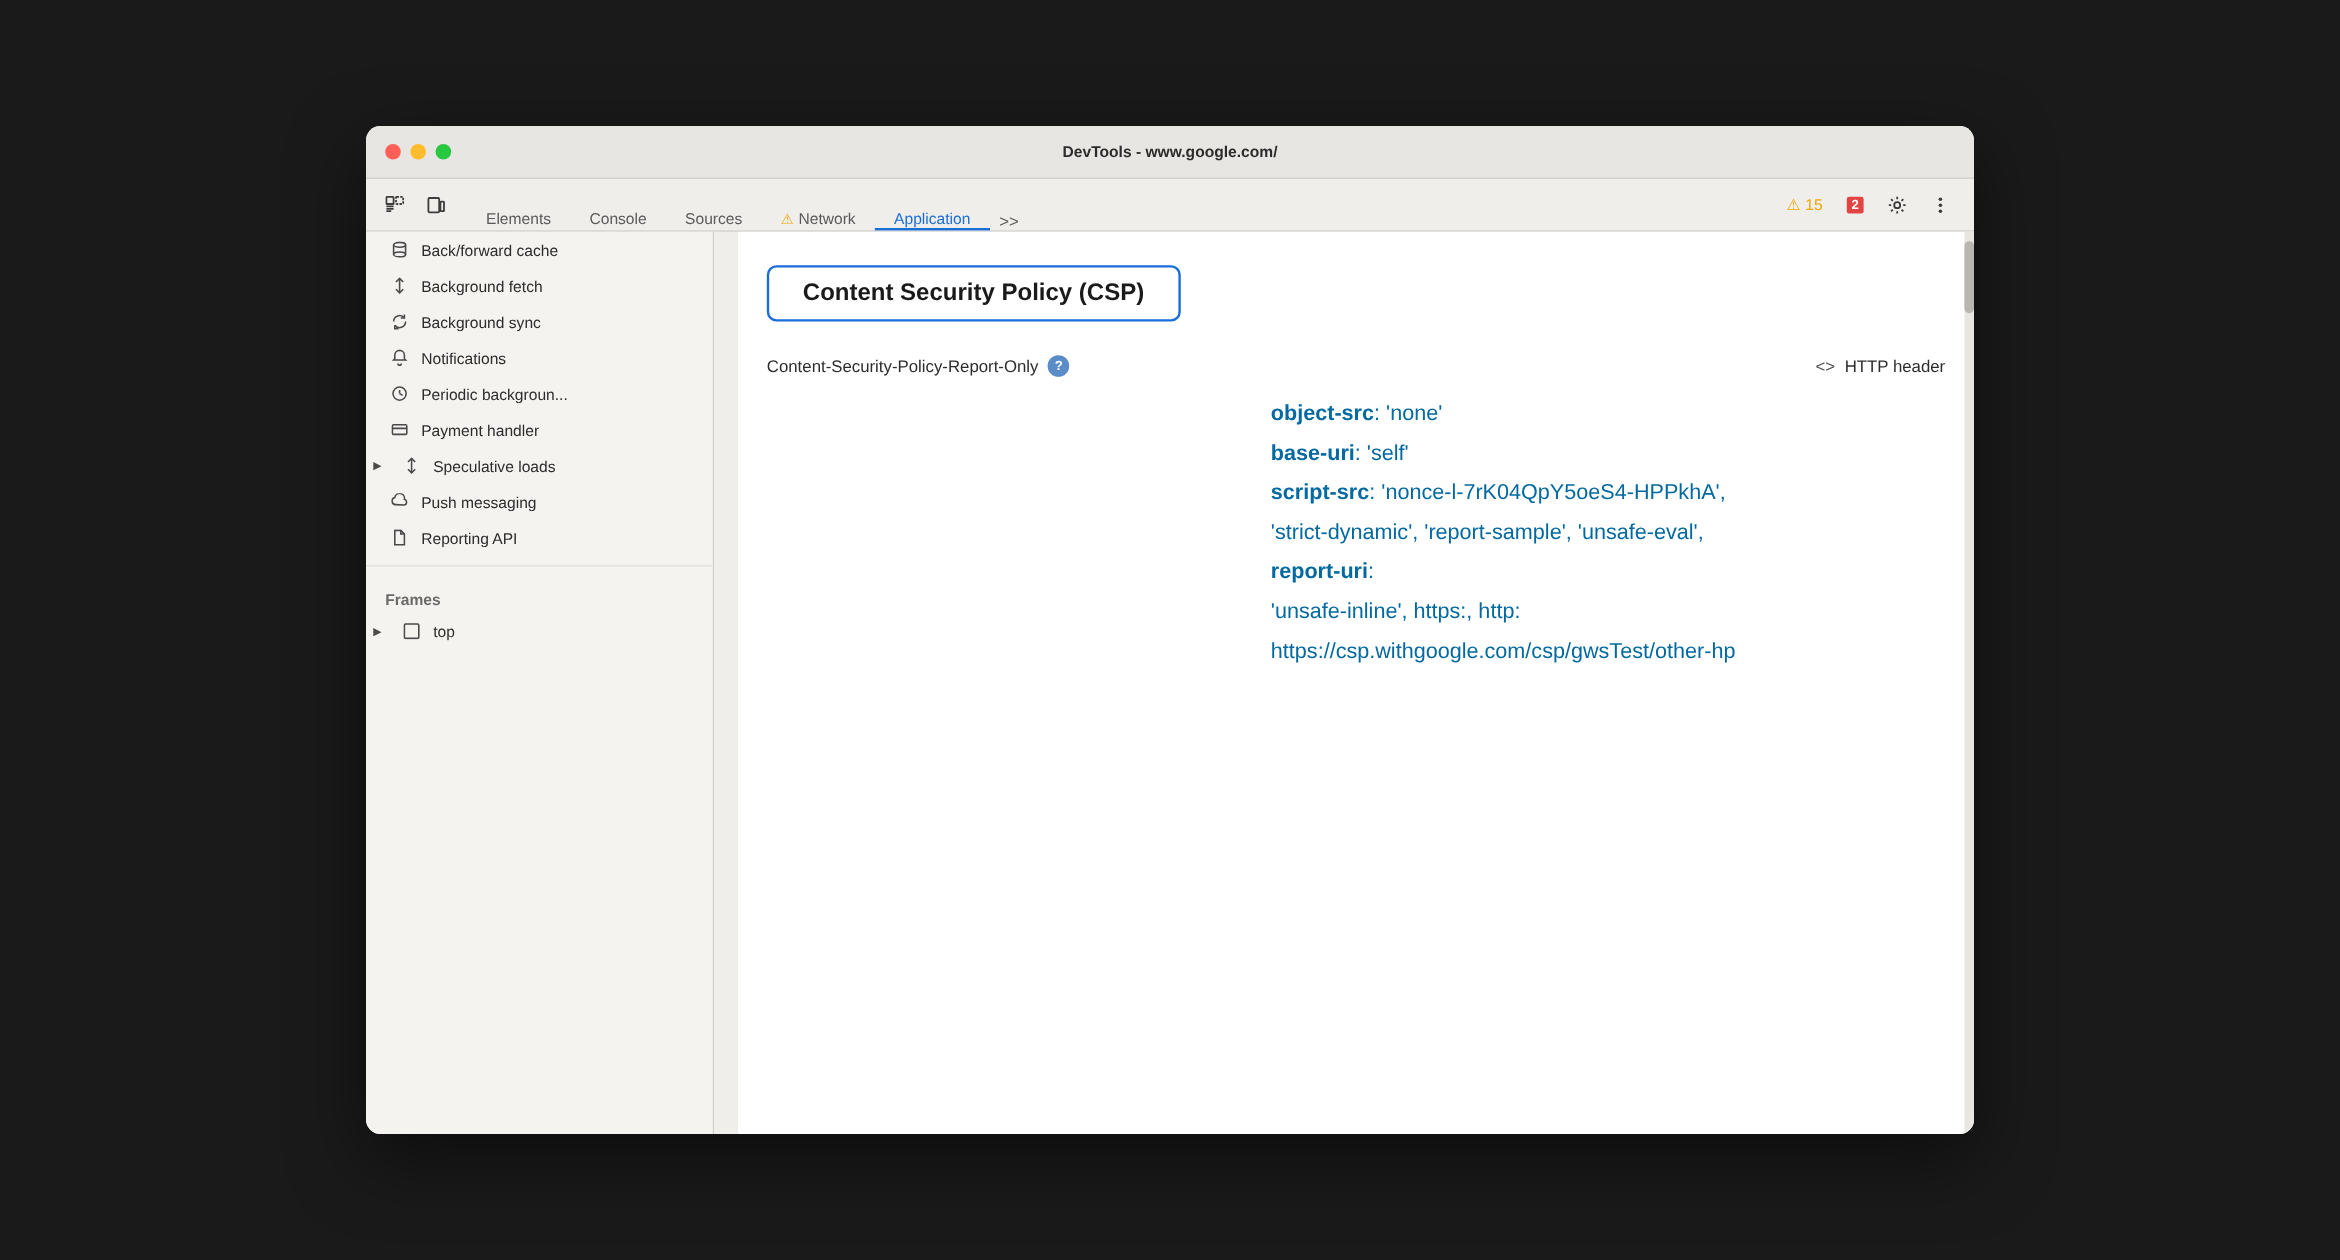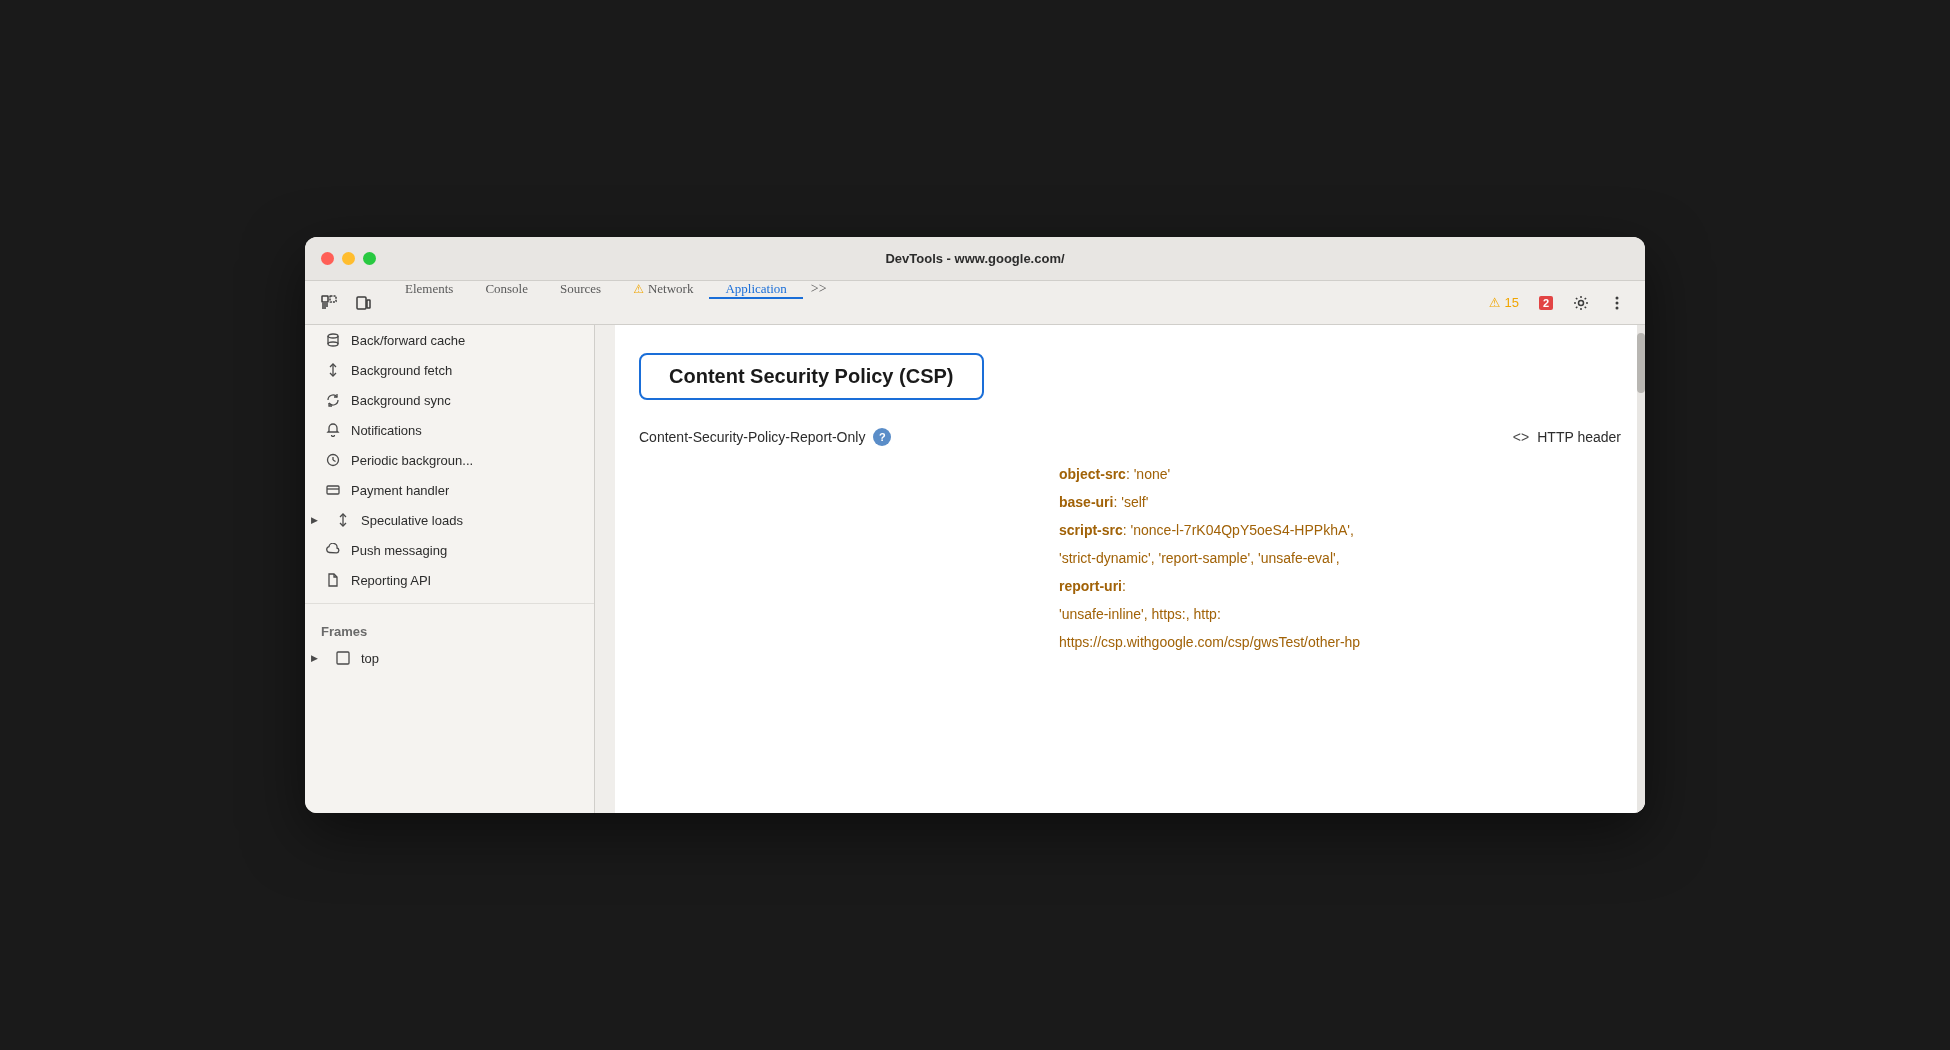--- a/index.html
+++ b/index.html
@@ -6,21 +6,21 @@
     body {
       background: #1a1a1a;
       display: flex;
       justify-content: center;
       align-items: center;
       min-height: 100vh;
       font-family: -apple-system, BlinkMacSystemFont, 'Segoe UI', sans-serif;
     }
     .window {
       width: 1340px;
-      height: 576px;
+      height: 840px;
       background: #f0eeeb;
       border-radius: 12px;
       box-shadow: 0 20px 60px rgba(0,0,0,0.5);
       overflow: hidden;
       display: flex;
       flex-direction: column;
     }
     
     .title-bar {
       background: #e8e6e3;
@@ -71,25 +71,24 @@
       justify-content: center;
       border-radius: 4px;
       cursor: pointer;
       color: #3c3c3c;
       font-size: 16px;
       border: none;
       background: none;
     }
     .tab-list {
       display: flex;
-      align-items: flex-start;
+      align-items: flex-end;
       height: 100%;
       margin-left: 8px;
       flex: 1;
-      font-family: Liberation Serif, serif;
     }
     .tab {
       padding: 0 16px;
       display: flex;
       align-items: center;
       font-size: 13px;
       color: #5a5a5a;
       cursor: pointer;
       border-bottom: 2px solid transparent;
       white-space: nowrap;
@@ -254,22 +253,22 @@
     .code-icon {
       font-size: 14px;
       color: #4a4a4a;
     }
     .http-header-label {
       font-size: 14px;
       color: #2c2c2c;
     }
     .policy-detail-line {
       margin-bottom: 12px;
-      font-size: 14px;
-      color: #a16207;
+      font-size: 18px;
+      color: #0369a1;
     }
     .divider {
       height: 1px;
       background: #e0deda;
       margin: 4px 0 8px 0;
     }
   </style>
 </head>
 <body>
 

